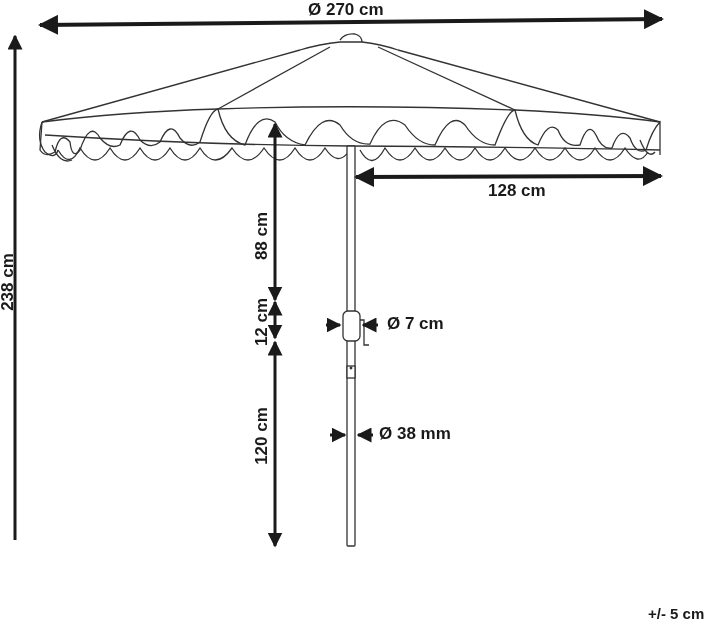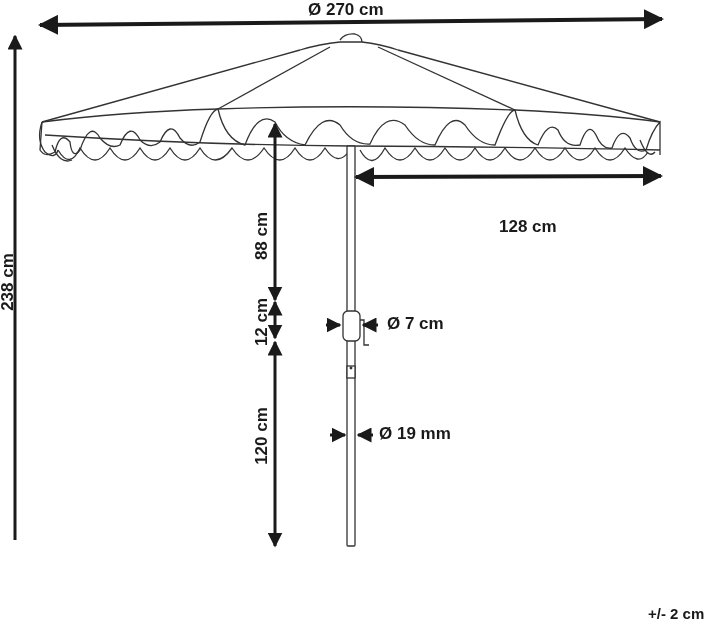--- a/index.html
+++ b/index.html
@@ -77,21 +77,21 @@
       <line x1="378" y1="325" x2="363" y2="325" marker-end="url(#ah)"></line>
     </g>
 
     <g stroke="#1a1a1a" stroke-width="3">
       <line x1="330" y1="435" x2="345" y2="435" marker-end="url(#ah)"></line>
       <line x1="373" y1="435" x2="358" y2="435" marker-end="url(#ah)"></line>
     </g>
   </svg>
 
   <div class="lbl" style="left:308px; top:0px;">Ø 270 cm</div>
-  <div class="lbl" style="left:499px; top:181px;margin-top:36px;">128 cm</div>
+  <div class="lbl" style="left:488px; top:181px;">128 cm</div>
   <div class="vlbl" style="left:-22px; top:272px; width:60px; text-align:center;">238 cm</div>
   <div class="vlbl" style="left:232px; top:226px; width:60px; text-align:center;">88 cm</div>
   <div class="vlbl" style="left:232px; top:312px; width:60px; text-align:center;">12 cm</div>
   <div class="vlbl" style="left:226px; top:426px; width:72px; text-align:center;">120 cm</div>
   <div class="lbl" style="left:387px; top:314px;">Ø 7 cm</div>
-  <div class="lbl" style="left:379px; top:424px;">Ø 19 mm</div>
-  <div class="lbl" style="left:648px; top:605px; font-size:15px;">+/- 2 cm</div>
+  <div class="lbl" style="left:379px; top:424px;">Ø 38 mm</div>
+  <div class="lbl" style="left:648px; top:605px; font-size:15px;">+/- 5 cm</div>
 </div>
 
 </body></html>

